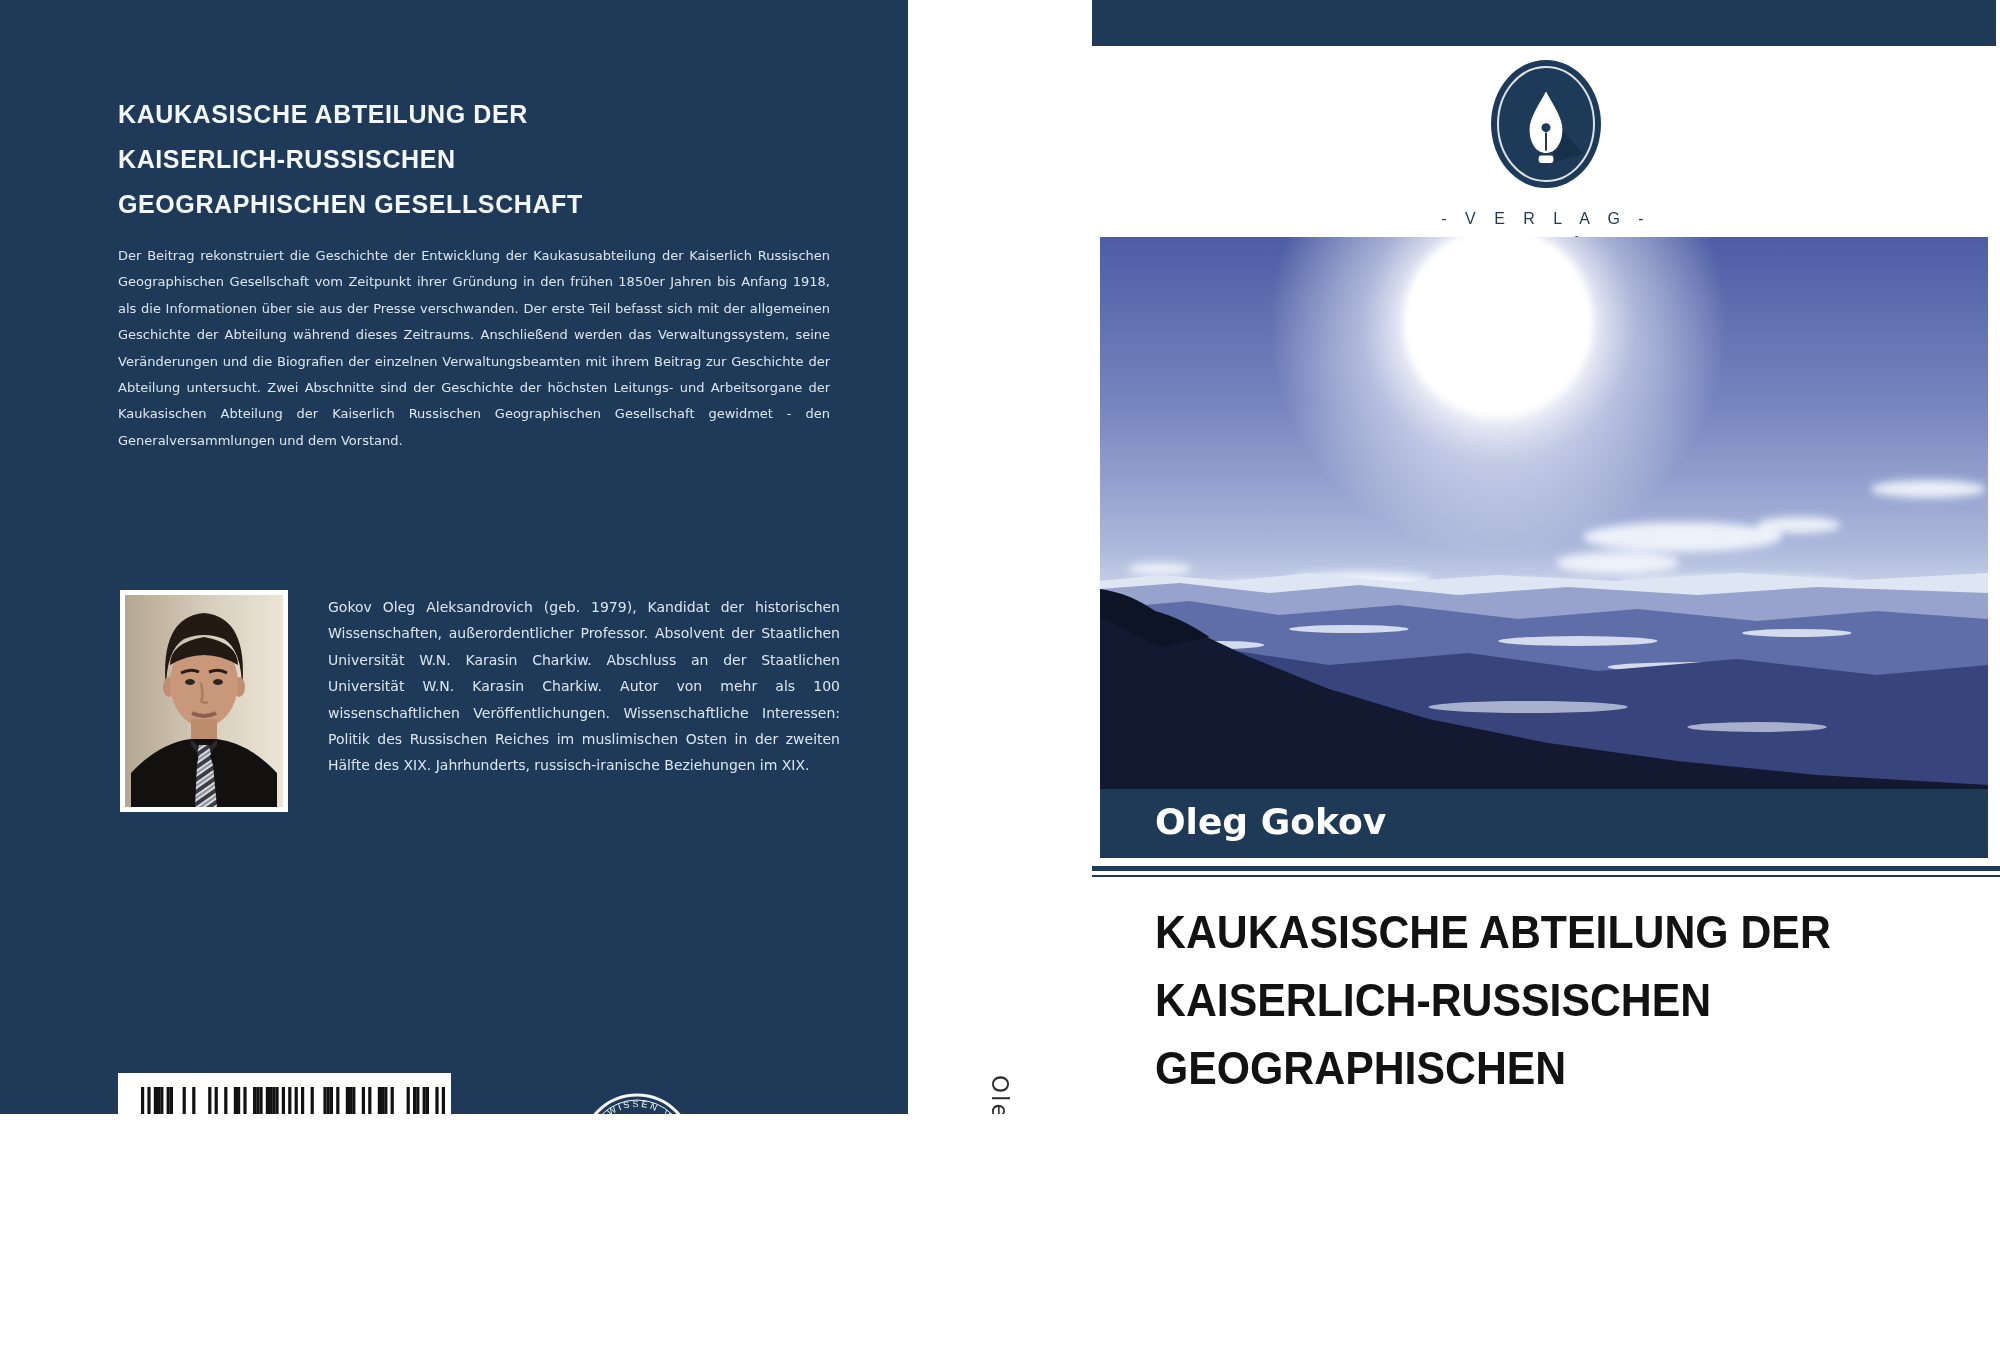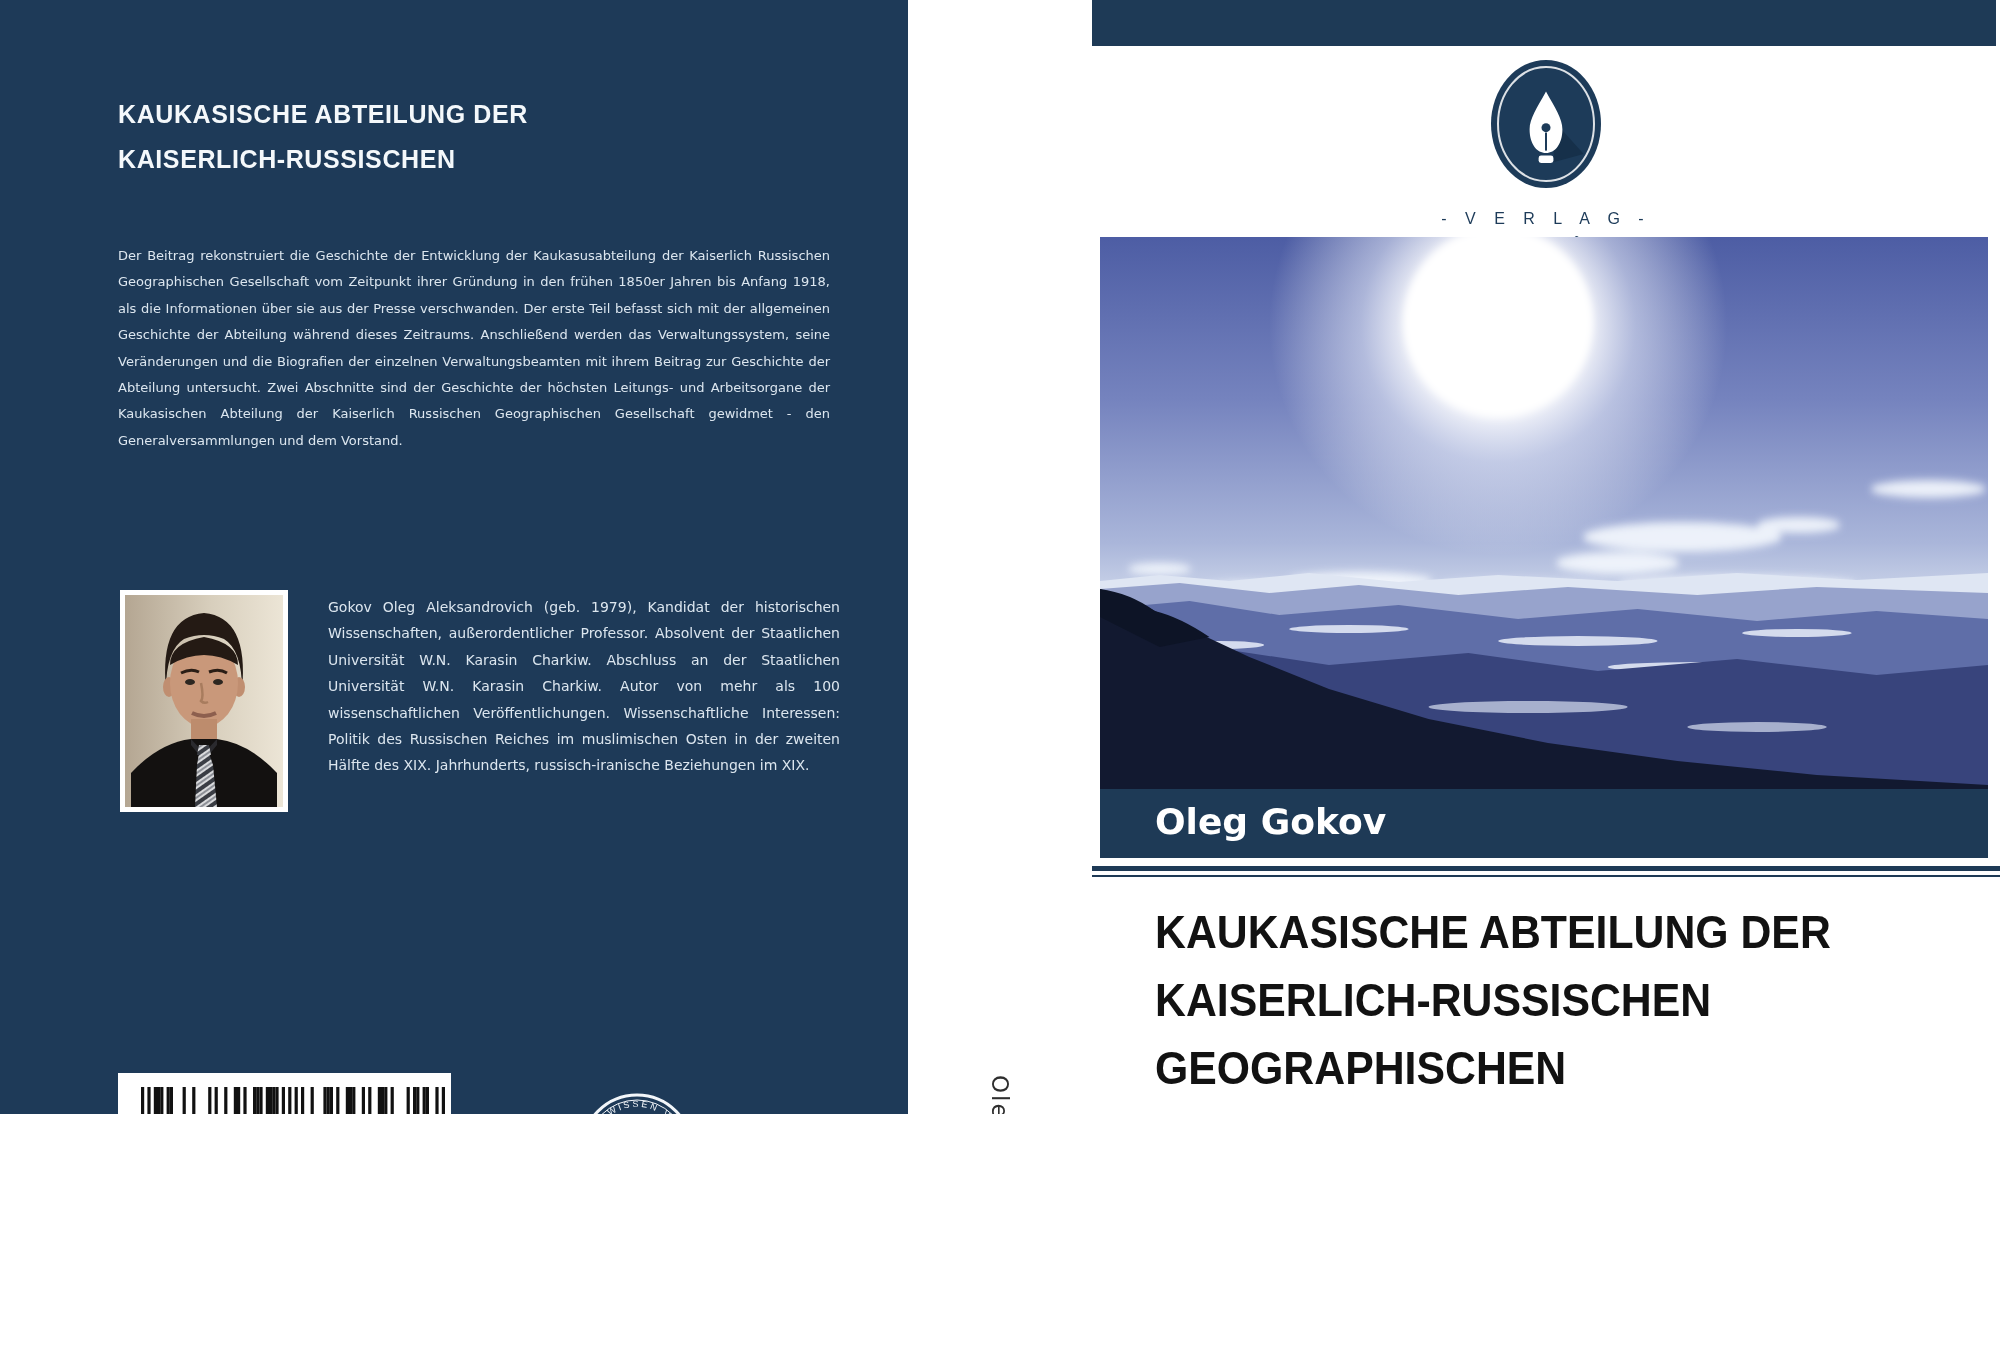--- a/index.html
+++ b/index.html
@@ -64,20 +64,21 @@
 </head>
 <body>
 
 <div class="book">
 
   <div class="back-cover">
 
     <div class="bc-title">
       <div>KAUKASISCHE ABTEILUNG DER</div>
       <div>KAISERLICH-RUSSISCHEN</div>
+      <div>GEOGRAPHISCHEN GESELLSCHAFT</div>
     </div>
 
     <div class="bc-desc">Der Beitrag rekonstruiert die Geschichte der Entwicklung der Kaukasusabteilung der Kaiserlich Russischen Geographischen Gesellschaft vom Zeitpunkt ihrer Gründung in den frühen 1850er Jahren bis Anfang 1918, als die Informationen über sie aus der Presse verschwanden. Der erste Teil befasst sich mit der allgemeinen Geschichte der Abteilung während dieses Zeitraums. Anschließend werden das Verwaltungssystem, seine Veränderungen und die Biografien der einzelnen Verwaltungsbeamten mit ihrem Beitrag zur Geschichte der Abteilung untersucht. Zwei Abschnitte sind der Geschichte der höchsten Leitungs- und Arbeitsorgane der Kaukasischen Abteilung der Kaiserlich Russischen Geographischen Gesellschaft gewidmet - den Generalversammlungen und dem Vorstand.</div>
 
     <div class="portrait">
       <svg width="158" height="212" viewBox="0 0 158 212">
         <defs>
           <linearGradient id="pbg" x1="0" y1="0" x2="1" y2="0">
             <stop offset="0" stop-color="#b4a692"></stop>
               <stop offset=".55" stop-color="#d8cfbd"></stop>

